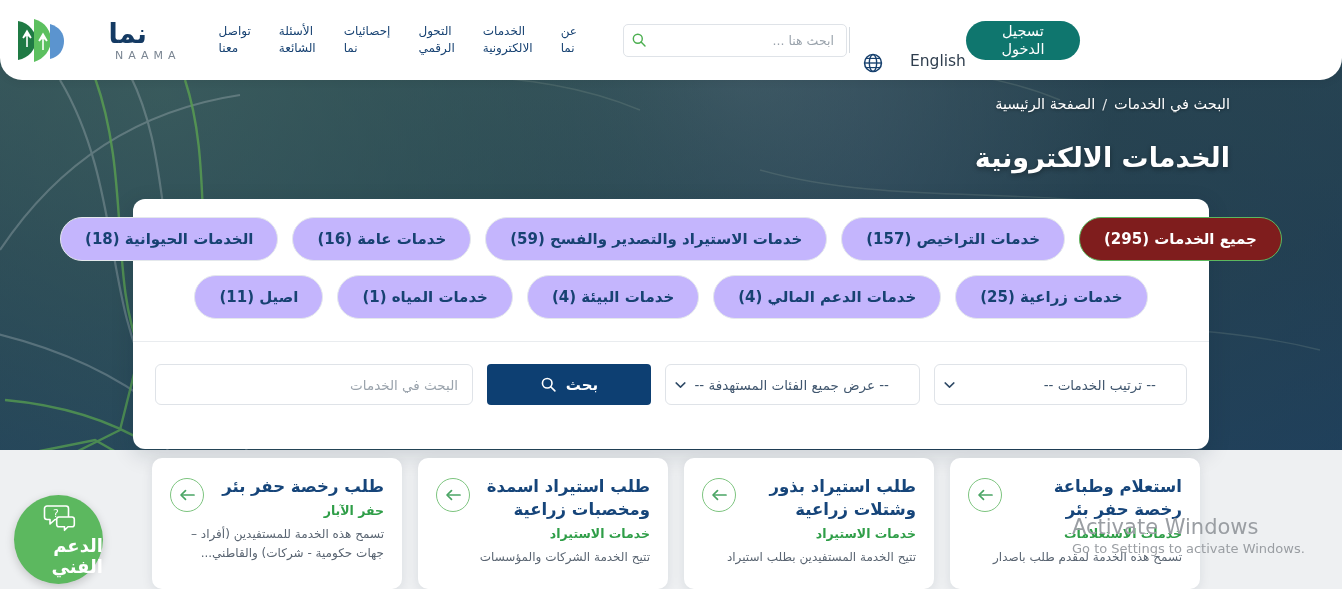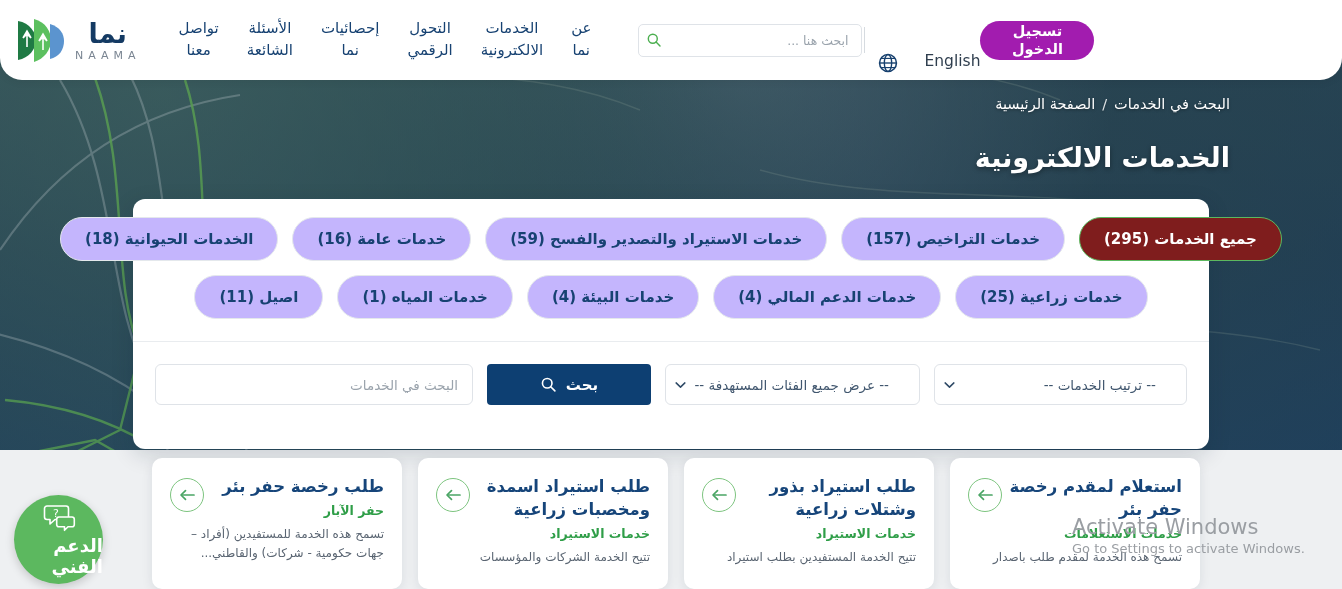--- a/index.html
+++ b/index.html
@@ -41,26 +41,26 @@
     background: #ffffff;
     border-bottom-left-radius: 22px; border-bottom-right-radius: 22px;
     display: flex; flex-direction: row-reverse; align-items: center;
     z-index: 40;
     box-shadow: 0 2px 8px rgba(0,0,0,.06);
   }
   .brand { display:flex; align-items:center; gap:9px; padding: 0 24px 0 14px; }
   .brand-mark { display:block; }
   .brand-word { display:flex; flex-direction:column; align-items:center; line-height:1; }
   .brand-ar { font-size: 27px; color:#143a63; font-weight:700; letter-spacing:1px; }
-  .brand-en { font-size: 11px; color:#7a8592; letter-spacing:5px; margin-top:3px; }
+  .brand-en { font-size: 11px; color:#7a8592; letter-spacing:5px; margin-top:3px;margin-left:40px; }
 
   .nav { display:flex; flex-direction:row; align-items:center; gap:0; margin-right: 6px; }
   .nav-item {
-    color:#174272; font-size:15px; line-height:1.45;
-    text-align:center; padding: 4px 14px; cursor:pointer; white-space:pre-line;
+    color:#174272; font-size:12px; line-height:1.45;
+    text-align:left; padding: 4px 14px; cursor:pointer; white-space:pre-line;
     font-weight:500;
   }
 
   .hdr-left { display:flex; flex-direction:row-reverse; align-items:center; gap:0; margin-right:auto; padding-left: 14px;}
   .search-wrap {
     position:relative; width: 224px; height: 33px; margin-left: 12px;
   }
   .search-input {
     width:100%; height:100%; border:1px solid #dfe3e8; border-radius:5px;
     background:#fff; padding: 0 12px 0 30px; font-size:12.5px; color:#5c6672;
@@ -71,22 +71,22 @@
     position:absolute; left:8px; top:50%; transform:translateY(-50%);
     width:16px; height:16px; pointer-events:none;
   }
   .divider-v { width:1px; height:26px; background:#d6dbe0; margin: 0 12px 0 2px; }
   .lang { display:flex; align-items:flex-start; gap:26px; cursor:pointer;margin-top:46px; }
   .lang-text { font-size:15.5px; color:#2f3e4e; font-weight:500; }
   .globe { width:22px; height:22px; }
   .login-btn {
     margin-right: 16px;
     width: 114px; height: 39px; border-radius: 20px;
-    background:#a21caf; color:#fff; border:none; cursor:pointer;
-    font-family:inherit; font-size:14.5px; font-weight:700; line-height:1.25;
+    background:#0f766e; color:#fff; border:none; cursor:pointer;
+    font-family:inherit; font-size:14.5px; font-weight:400; line-height:1.25;
     white-space:pre-line; padding:0; overflow:hidden;
     display:flex; align-items:center; justify-content:center;
   }
 
   
   .crumb {
     position:absolute; top: 96px; right: 112px; z-index:20;
     color:#ffffff; font-size:14.5px; display:flex; flex-direction:row; gap:7px; align-items:center;
     text-shadow: 0 1px 3px rgba(0,0,0,.35);
   }
@@ -340,21 +340,21 @@
 
       <input class="field-search" value="" placeholder="البحث في الخدمات" style="">
     </div>
   </div>
 
   <div class="cards">
 
     <div class="card">
       <div class="card-head">
         <div class="card-titles">
-          <div class="card-title">استعلام لمقدم رخصة حفر بئر</div>
+          <div class="card-title">استعلام وطباعة رخصة حفر بئر</div>
           <div class="card-cat">خدمات الاستعلامات</div>
         </div>
         <div class="card-arrow">
           <svg width="16" height="12" viewBox="0 0 16 12">
             <line x1="15" y1="6" x2="3" y2="6" stroke="#4aa564" stroke-width="1.7" stroke-linecap="round"></line>
             <path d="M6.5 1.6 L2 6 L6.5 10.4" fill="none" stroke="#4aa564" stroke-width="1.7" stroke-linecap="round" stroke-linejoin="round"></path>
           </svg>
         </div>
       </div>
       <div class="card-desc">تسمح هذه الخدمة لمقدم طلب باصدار</div>

